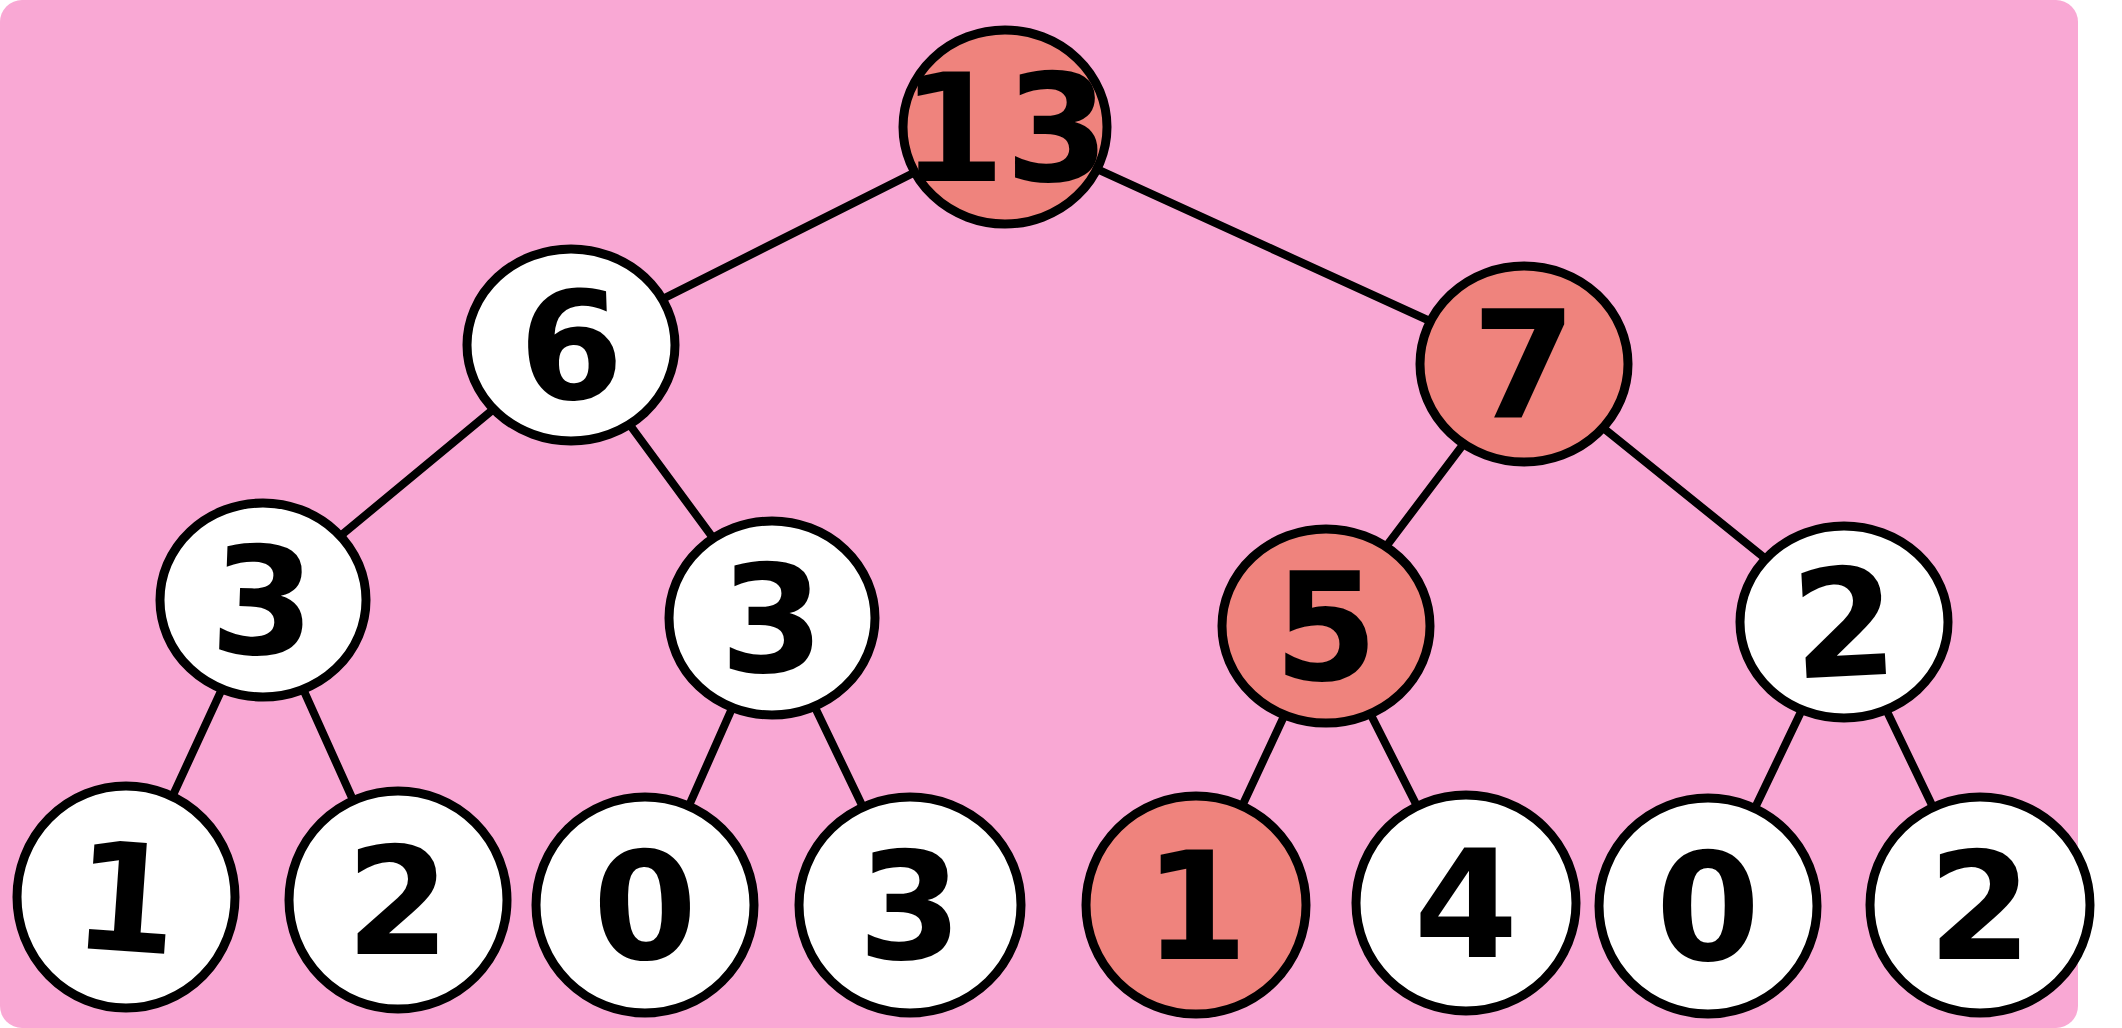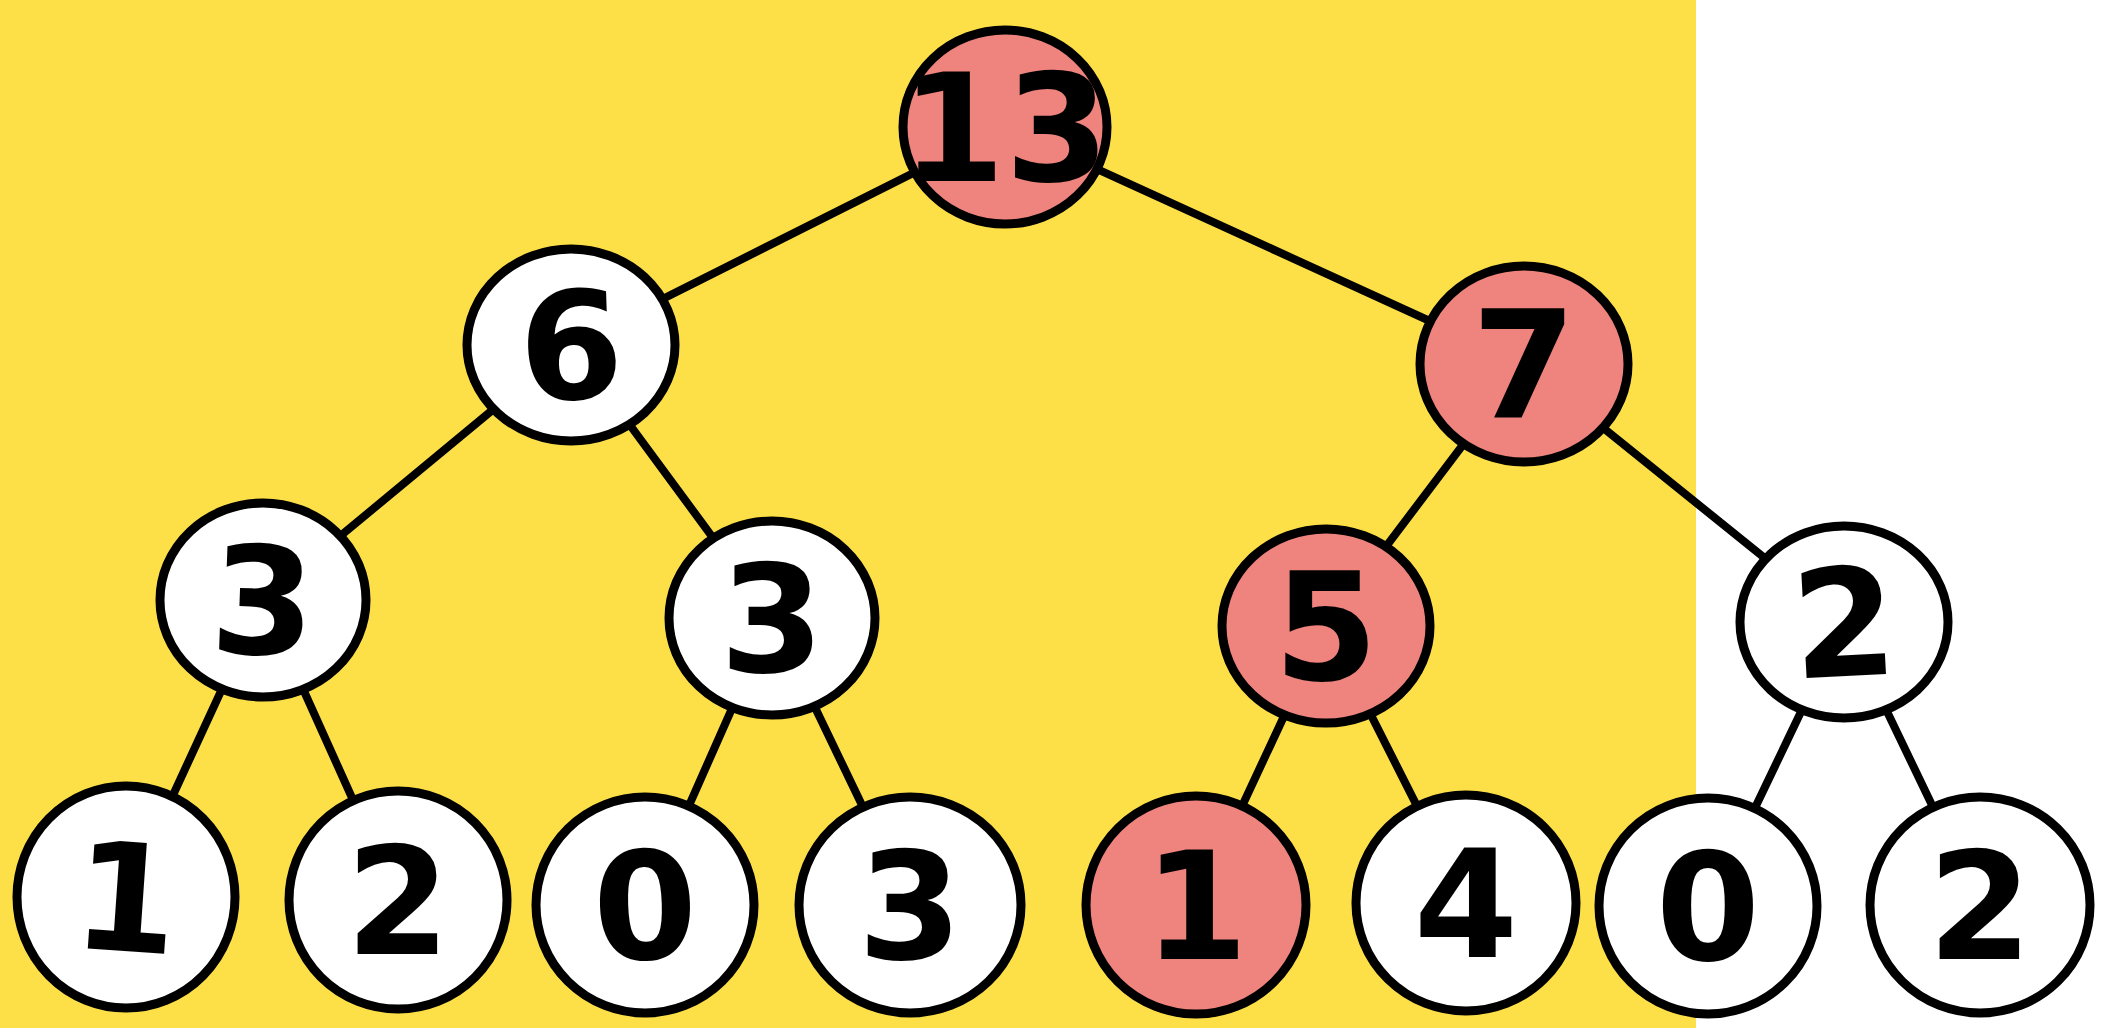--- a/index.html
+++ b/index.html
@@ -6,23 +6,24 @@
     margin: 0;
     padding: 0;
     background: #ffffff;
     width: 2122px;
     height: 1028px;
     overflow: hidden;
     font-family: "DejaVu Sans", sans-serif;
   }
   .canvas {
     position: relative;
-    width: 1696px;
+    width: 2078px;
     height: 1028px;
-    background: #fde047;
+    background: #f9a8d4;
+    border-radius: 22px;
   }
   svg.tree-svg {
     display: block;
     width: 2122px;
     height: 1028px;
   }
   .node-text {
     font-family: "DejaVu Sans", sans-serif;
     font-weight: bold;
     text-anchor: middle;

